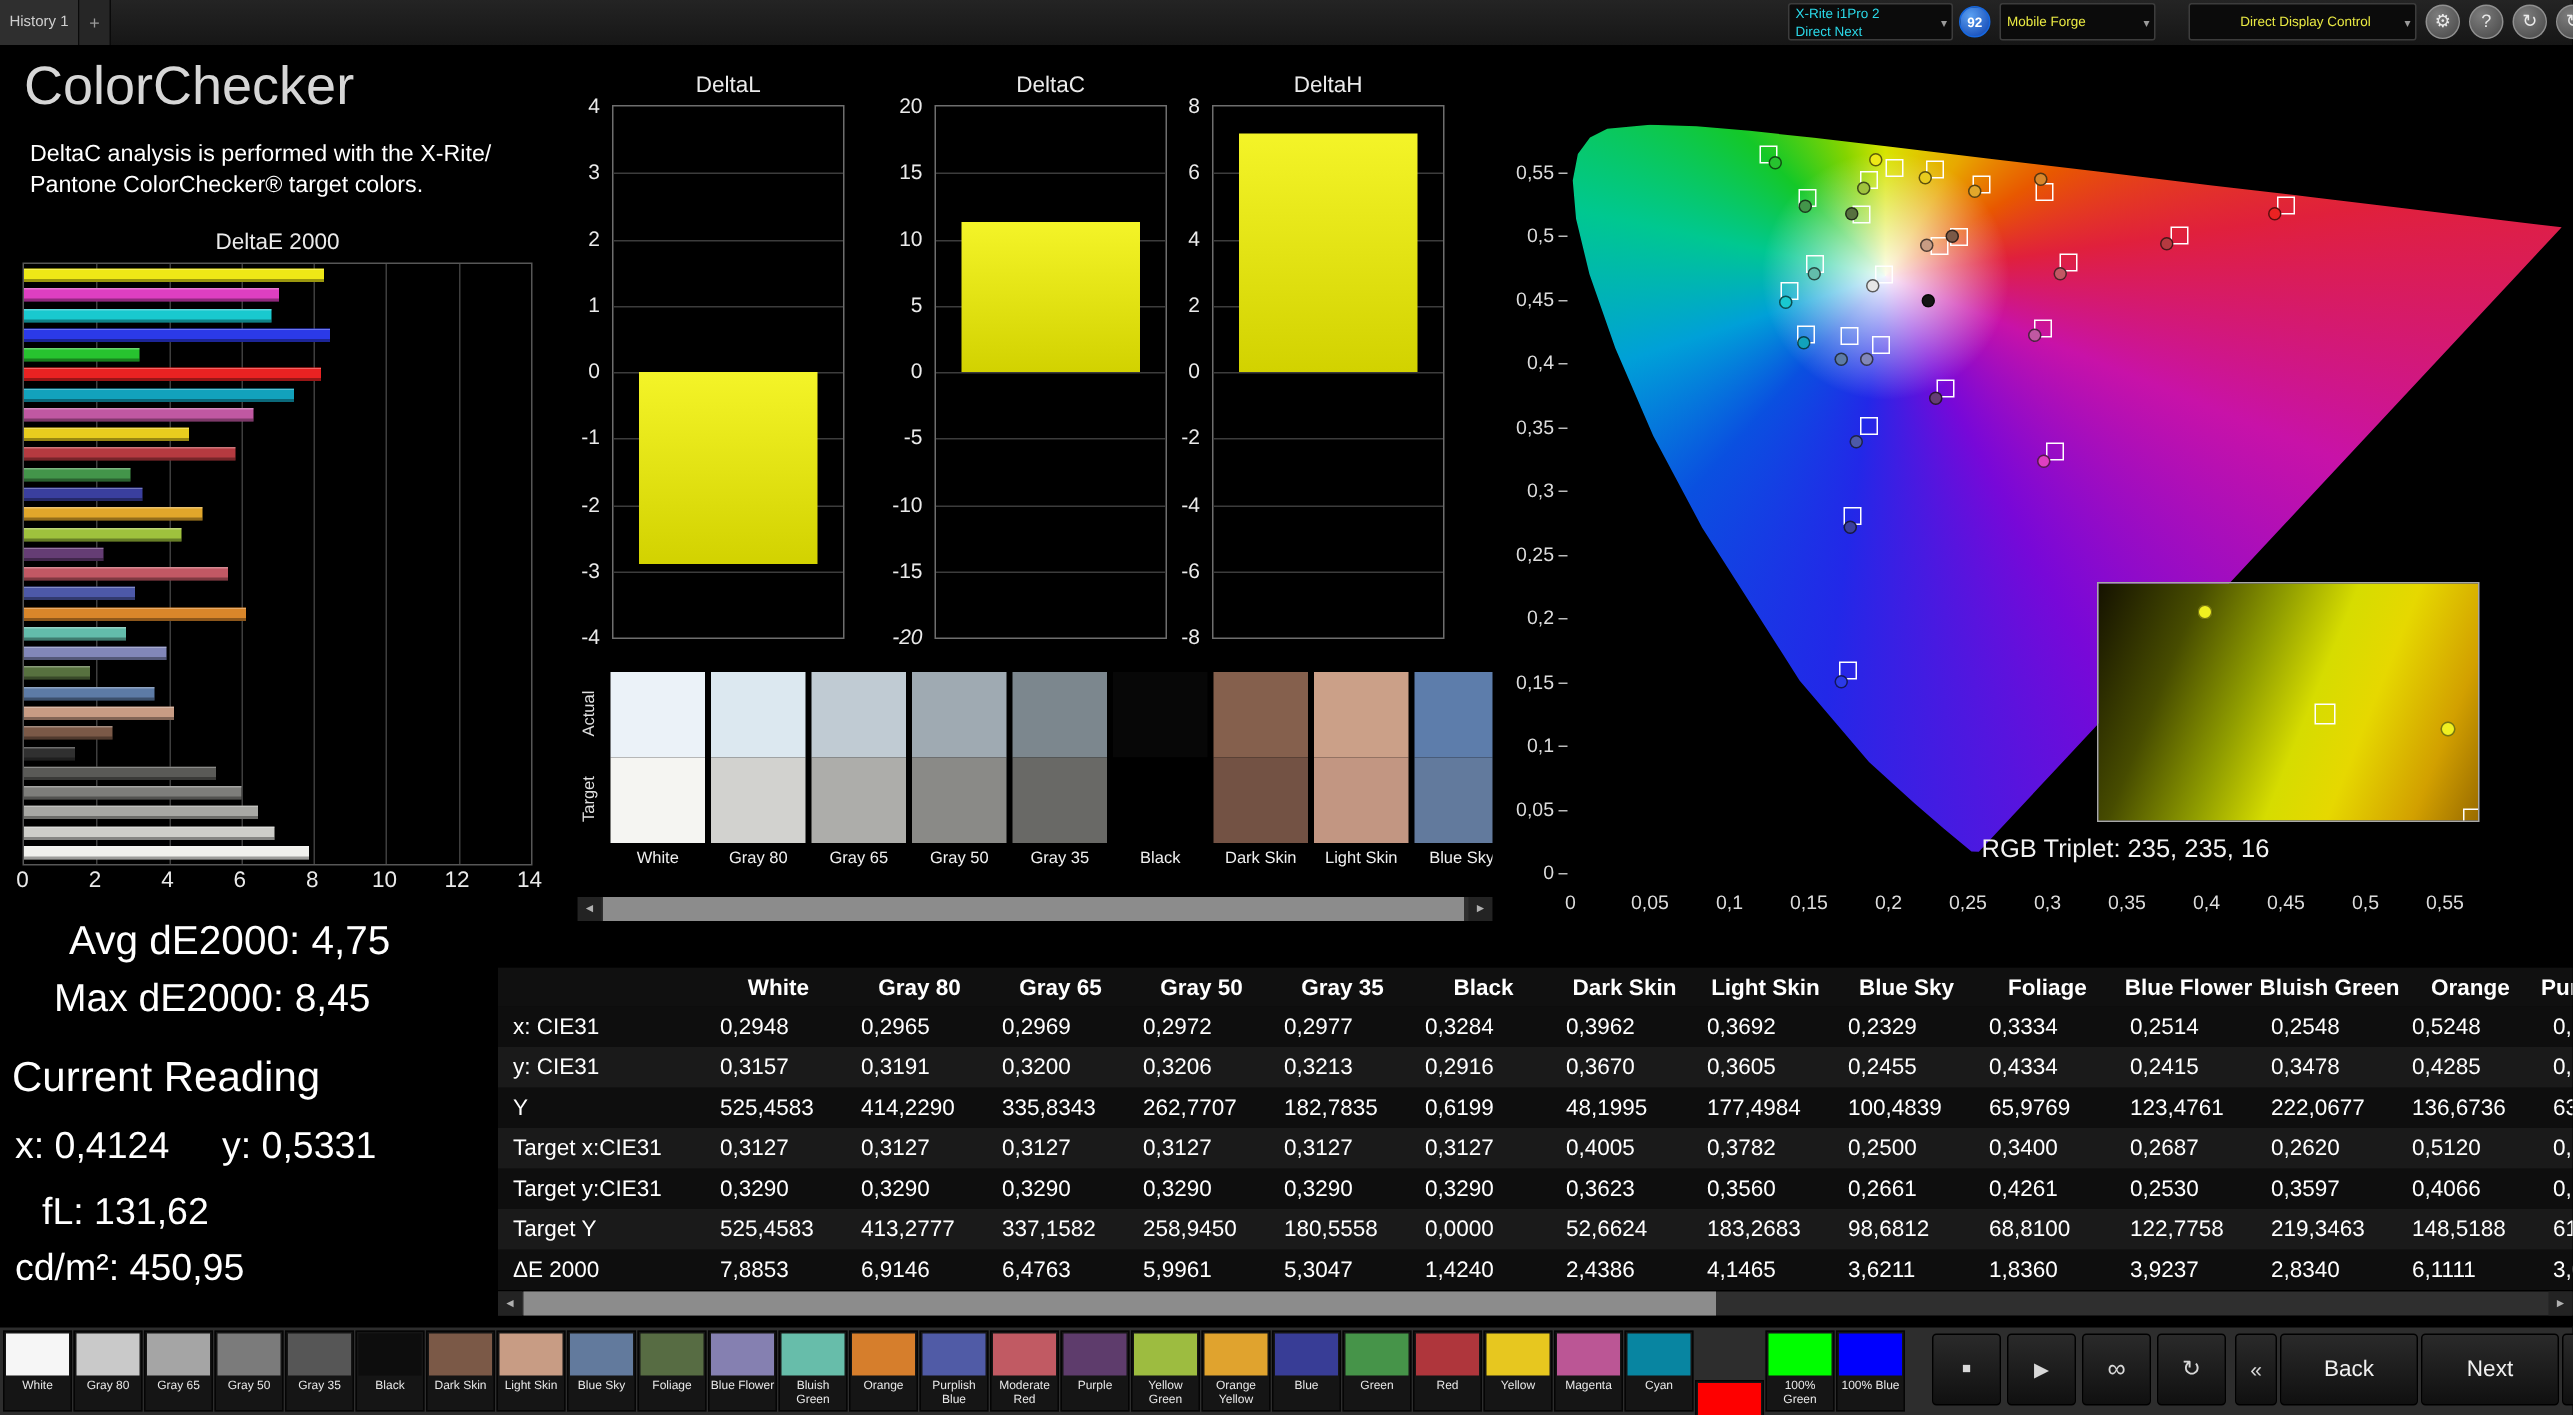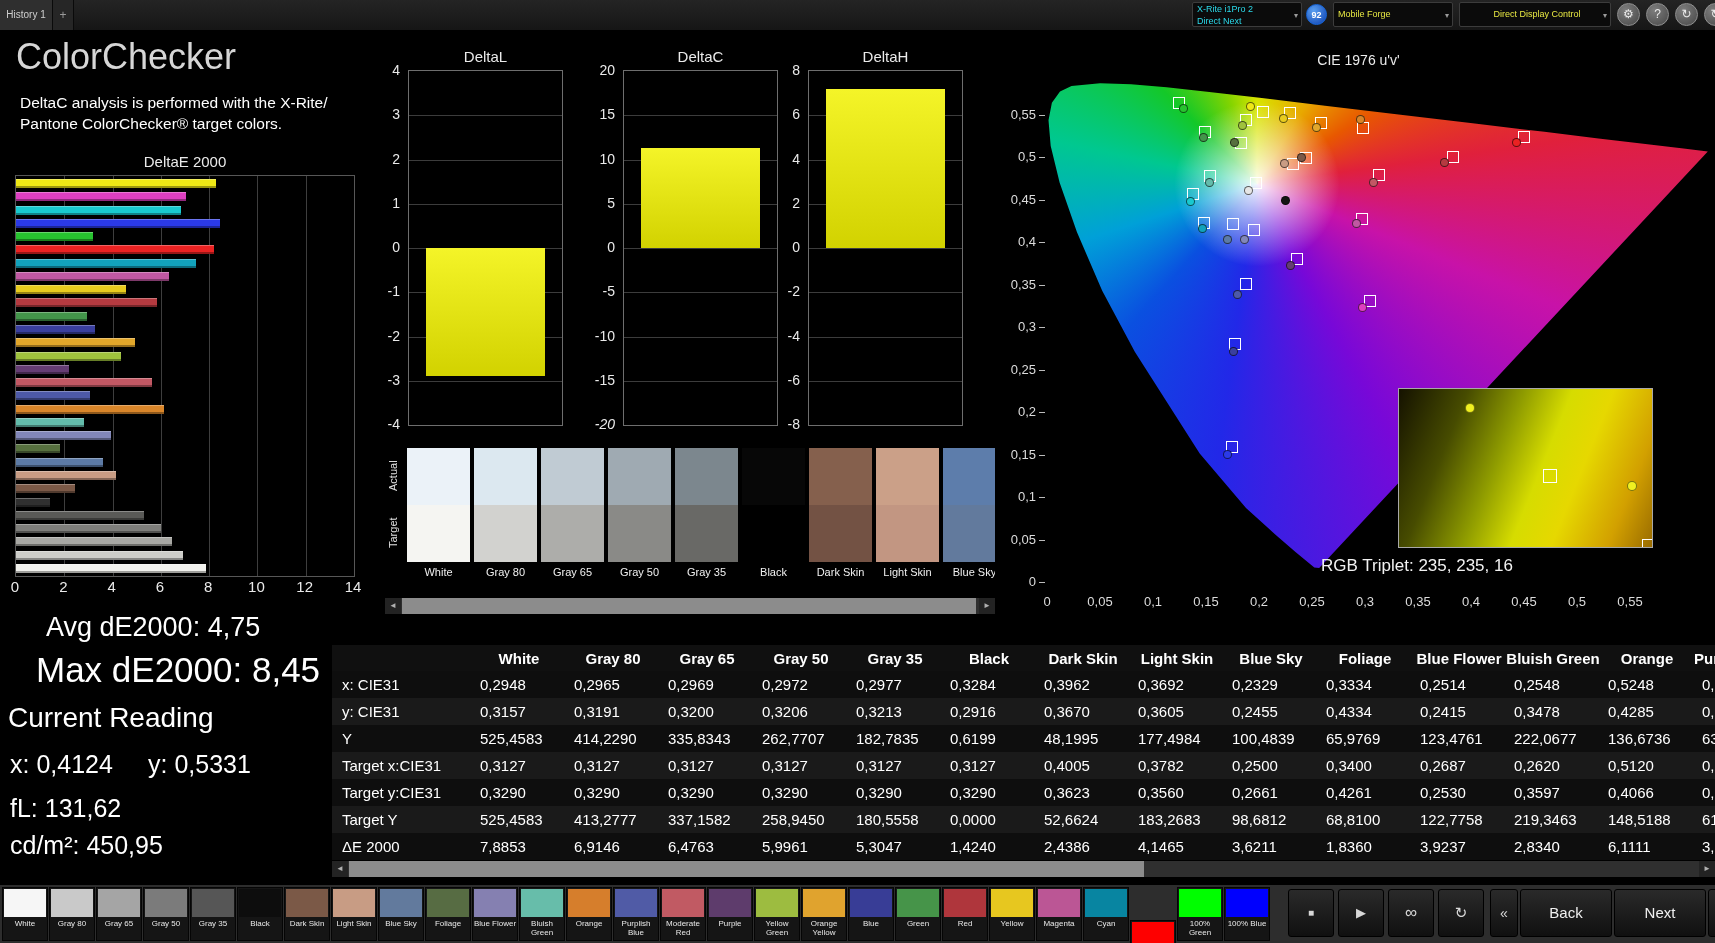--- a/index.html
+++ b/index.html
@@ -99,21 +99,21 @@
   <div id="topbar">
     <div class="tab" id="tab-history">History 1</div>
     <div class="tab" id="tab-plus">+</div>
 
     <div class="dd" style="left:1192px;width:110px;">
       <div class="l cyan">X-Rite i1Pro 2</div>
       <div class="l cyan">Direct Next</div>
       <span class="chev">▾</span>
     </div>
     <div id="meter-badge">92</div>
-    <div class="dd" style="left:1333px;width:120px;">
+    <div class="dd" style="left:1333px;width:104px;">
       <div class="l yel" style="margin-top:6px;">Mobile Forge</div>
       <span class="chev">▾</span>
     </div>
     <div class="dd" style="left:1459px;width:152px;">
       <div class="l yel" style="margin-top:6px;text-align:center;">Direct Display Control</div>
       <span class="chev">▾</span>
     </div>
     <div class="round" style="left:1617px;">
       <span>⚙</span></div>
     <div class="round" style="left:1646px;">
@@ -173,25 +173,25 @@
         <div class="detick" style="left: 36.3px;">2</div>
         <div class="detick" style="left: 84.6px;">4</div>
         <div class="detick" style="left: 132.9px;">6</div>
         <div class="detick" style="left: 181.1px;">8</div>
         <div class="detick" style="left: 229.4px;">10</div>
         <div class="detick" style="left: 277.7px;">12</div>
         <div class="detick" style="left: 326px;">14</div>
       </div>
 
     <div class="bigtxt" style="left:46px;top:612px;font-size:27px;">Avg dE2000: 4,75</div>
-    <div class="bigtxt" style="left:36px;top:650px;font-size:35px;">Max dE2000: 8,45</div>
+    <div class="bigtxt" style="left:36px;top:650px;font-size:26px;">Max dE2000: 8,45</div>
     <div class="bigtxt" style="left:8px;top:702px;font-size:28px;">Current Reading</div>
     <div class="bigtxt" style="left:10px;top:750px;font-size:25px;">x: 0,4124</div>
     <div class="bigtxt" style="left:148px;top:750px;font-size:25px;">y: 0,5331</div>
-    <div class="bigtxt" style="left:10px;top:794px;font-size:25px;">fL: 131,62</div>
+    <div class="bigtxt" style="left:28px;top:794px;font-size:25px;">fL: 131,62</div>
     <div class="bigtxt" style="left:10px;top:831px;font-size:25px;">cd/m²: 450,95</div>
   </div>
 
   <div>
     <div class="dchart-title" style="left:408px;">DeltaL</div>
     <div class="dchart-labels" style="left:374px;">
         <div class="dtick" style="top: -8px;">4</div>
         <div class="dtick" style="top: 36.3px;">3</div>
         <div class="dtick" style="top: 80.5px;">2</div>
         <div class="dtick" style="top: 124.8px;">1</div>
@@ -311,21 +311,20 @@
       </div>
     <div class="hscroll" style="left:0;top:158px;width:610px;">
       <div class="sb-btn" style="left:0;"><span>◄</span></div>
       <div class="sb-thumb" style="left:17px;width:574px;"></div>
       <div class="sb-btn" style="right:0;"><span>►</span></div>
     </div>
   </div>
 
   <div id="cie-panel">
     <div id="cie-locus" style="clip-path: polygon(705.8px 109.5px, 681.5px 106.6px, 634.9px 101px, 596.4px 96.4px, 542.4px 89.8px, 472.7px 81.6px, 396.5px 72.4px, 323px 63.7px, 259.8px 56px, 207.3px 49.9px, 164.5px 45.2px, 129px 42.2px, 98.1px 41.2px, 69.5px 43.9px, 58px 49.6px, 49.9px 60.7px, 46.5px 78.3px, 48.7px 103.9px, 57.6px 140.6px, 74.9px 190.1px, 100.2px 248.7px, 132.8px 309.8px, 197.7px 411.6px, 244px 466px, 274.1px 493.3px, 293.8px 510.3px, 312.3px 525.6px, 317.2px 525.9px); background: radial-gradient(110px at 255px 142px, rgba(255, 255, 255, 0.95), rgba(255, 255, 255, 0) 75%), conic-gradient(at 255px 142px, rgb(216, 228, 0), rgb(232, 168, 0) 32deg, rgb(232, 88, 0) 58deg, rgb(224, 32, 60) 82deg, rgb(200, 18, 168) 112deg, rgb(120, 8, 216) 152deg, rgb(34, 40, 232) 188deg, rgb(10, 80, 224) 222deg, rgb(0, 160, 216) 252deg, rgb(0, 200, 144) 282deg, rgb(20, 200, 40) 315deg, rgb(132, 212, 0) 342deg, rgb(216, 228, 0) 360deg);"></div>
-    <div id="cie-title">CIE 1976 u'v'</div>
     <div id="cie-axes">
         <div class="cie-ylab" style="top: 64.5px;">0,55</div>
         <div class="cie-ydash" style="top: 72.5px;"></div>
         <div class="cie-ylab" style="top: 107px;">0,5</div>
         <div class="cie-ydash" style="top: 115px;"></div>
         <div class="cie-ylab" style="top: 149.5px;">0,45</div>
         <div class="cie-ydash" style="top: 157.5px;"></div>
         <div class="cie-ylab" style="top: 192px;">0,4</div>
         <div class="cie-ydash" style="top: 200px;"></div>
         <div class="cie-ylab" style="top: 234.5px;">0,35</div>

